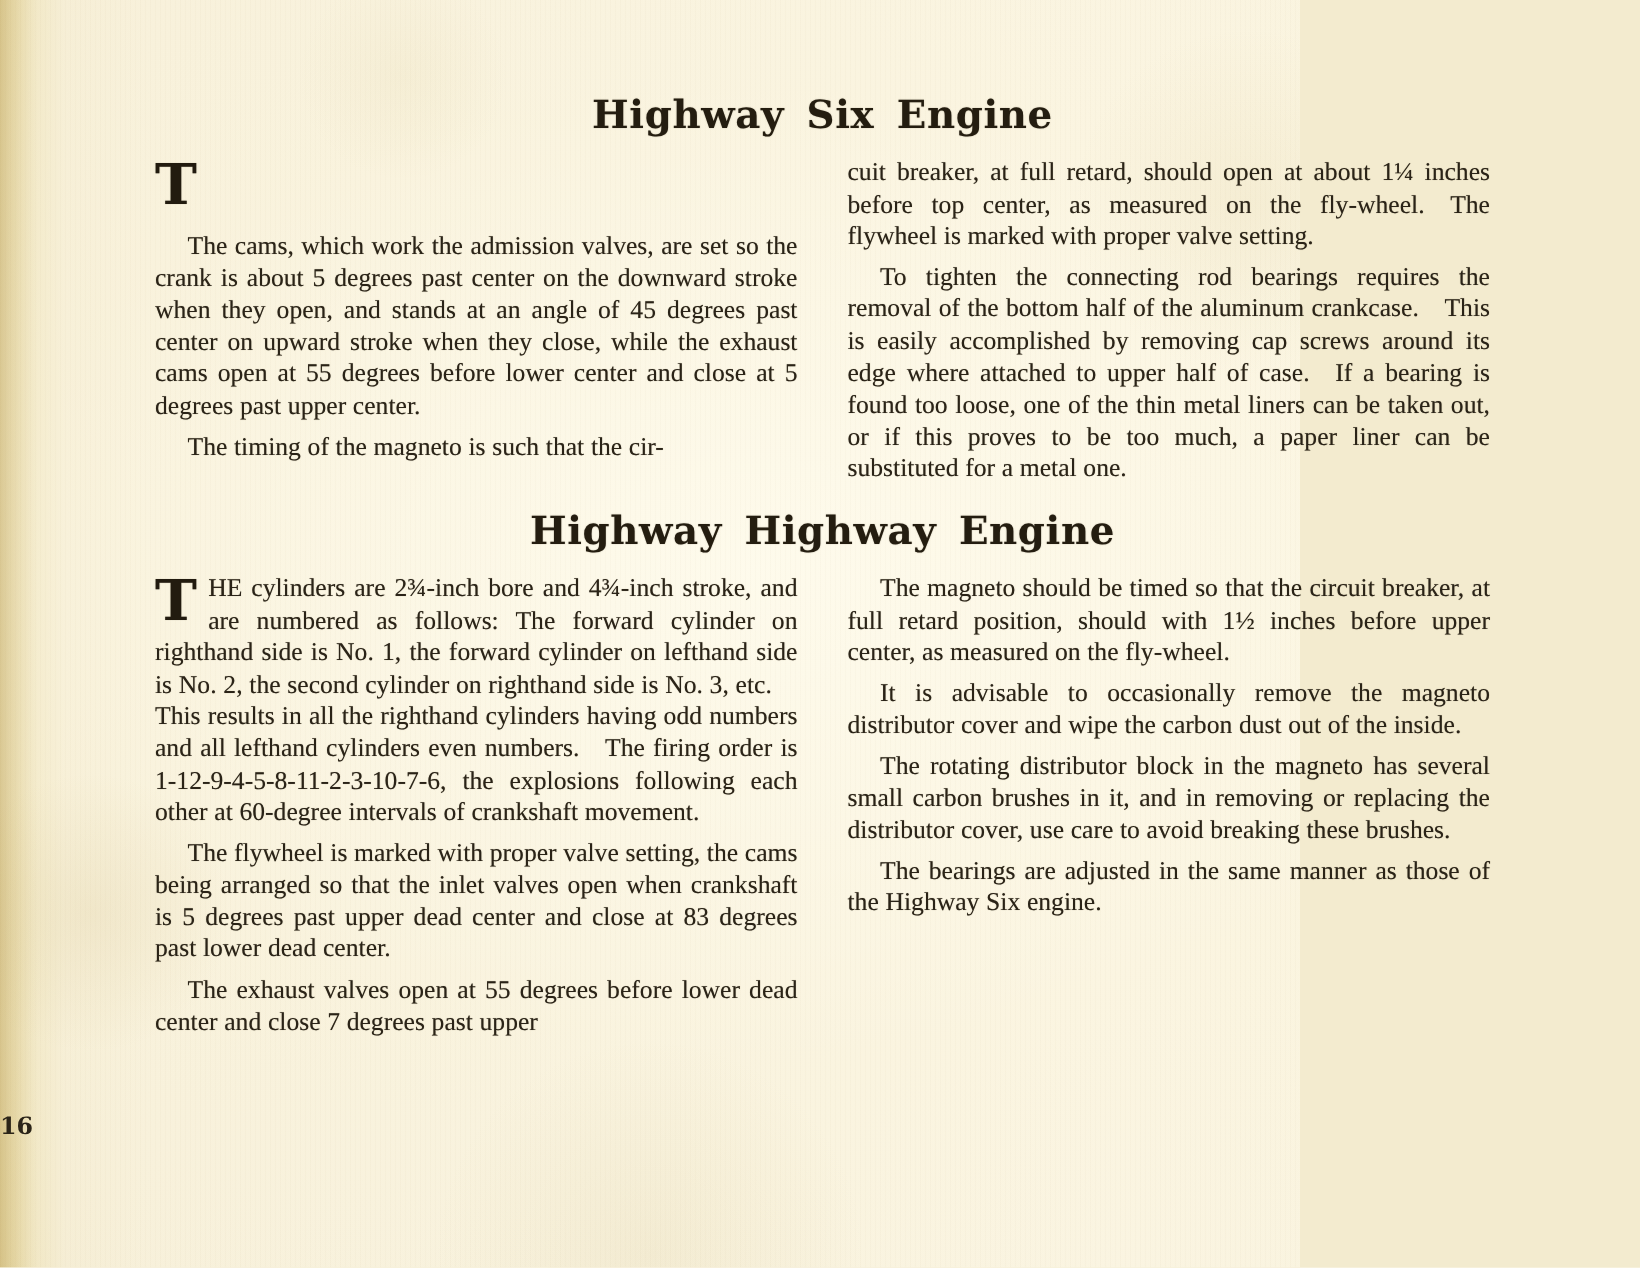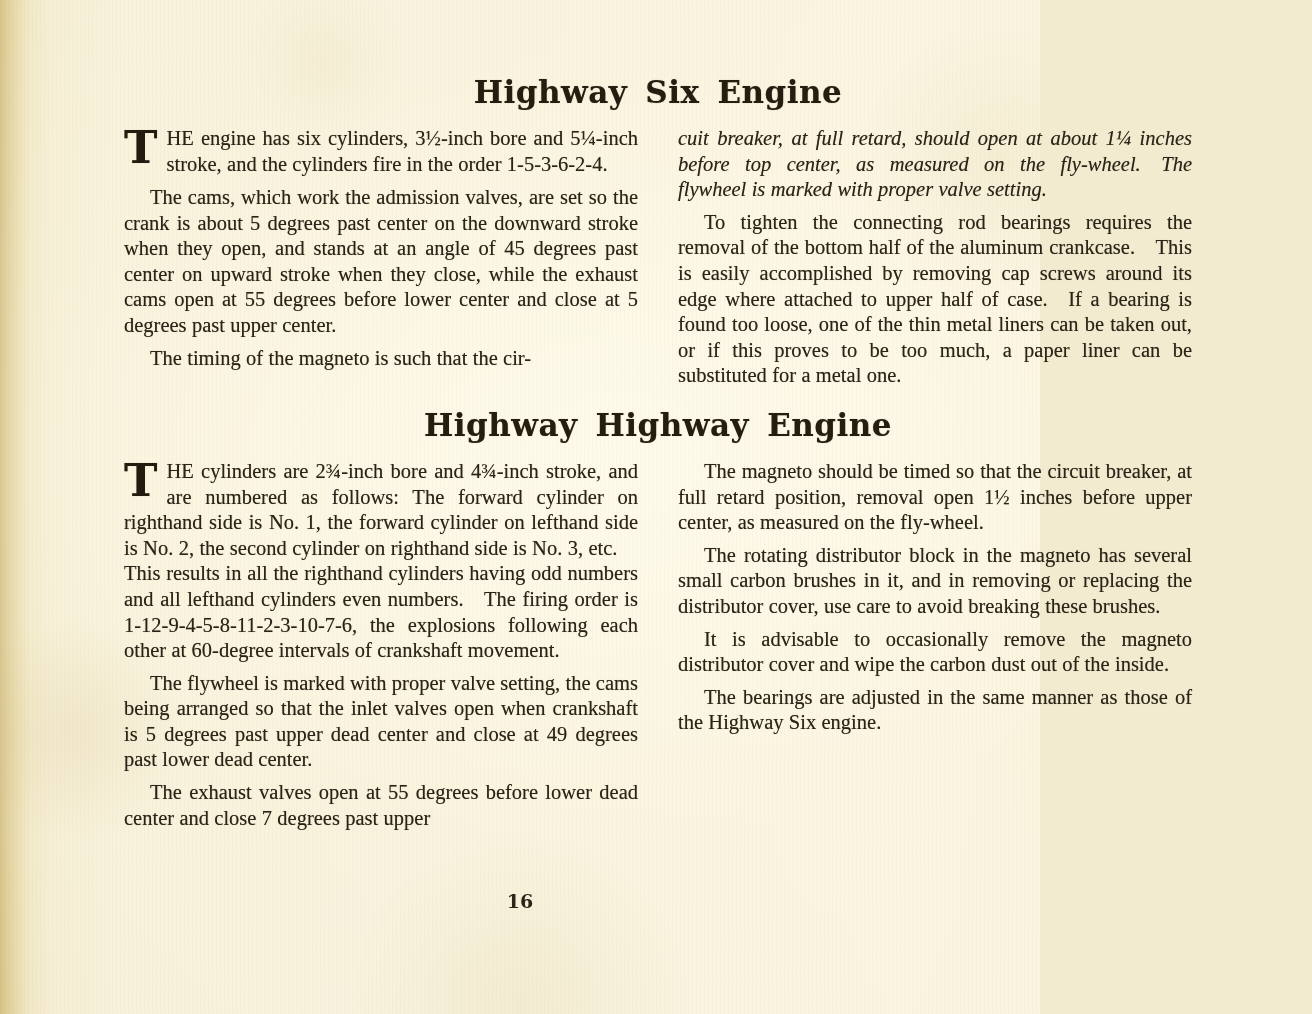--- a/index.html
+++ b/index.html
@@ -105,21 +105,21 @@
     margin: 0 0 7px 0;
     font-size: 20.5px;
     line-height: 25.6px;
     text-align: justify;
     text-indent: 26px;
     color: #2a2317;
     hyphens: none;
     word-spacing: 0.2px;
     text-shadow: 0 0 0.7px rgba(45,35,15,0.45);
   }
-  p.body.noindent { text-indent: 0; font-style: italic; }
+  p.body.noindent { text-indent: 0; }
   p.body:last-child { margin-bottom: 0; }
 
   
   p.body.dropcap {
     text-indent: 0;
     position: relative;
     min-height: 52px;
   }
   p.body.dropcap .cap {
     float: left;
@@ -132,21 +132,20 @@
   }
 
   .sec-gap-a { height: 18px; }
   .title-gap { height: 16px; }
 
   .folio {
     position: absolute;
     left: 0;
     right: 0;
     top: 890px;
-    text-align: center;
     font-family: "DejaVu Serif", "Liberation Serif", serif;
     font-weight: bold;
     font-size: 19px;
     color: #2b2418;
   }
 </style>
 </head>
 <body>
 
 <div class="page">
@@ -158,21 +157,21 @@
 
     <h1 class="section-title">
       <span class="w">Highway</span><span class="w">Six</span><span class="w">Engine</span>
     </h1>
     <div class="title-gap"></div>
 
     <div class="cols">
       <div class="col">
 
         <p class="body dropcap">
-          <span class="cap">T</span><span>HE engine has six cylinders, 3½-inch bore and 5¼-inch stroke, and the cylinders fire in the order 1-5-3-6-2-4.</span>
+          <span class="cap">T</span>
         </p>
 
         <p class="body">The cams, which work the admission valves, are set so the crank is about 5 degrees past center on the downward stroke when they open, and stands at an angle of 45 degrees past center on upward stroke when they close, while the exhaust cams open at 55 degrees before lower center and close at 5 degrees past upper center.</p>
 
         <p class="body">The timing of the magneto is such that the cir-</p>
 
       </div>
 
       <div class="col">
 
@@ -190,34 +189,34 @@
     </h1>
     <div class="title-gap"></div>
 
     <div class="cols">
       <div class="col">
 
         <p class="body dropcap">
           <span class="cap">T</span><span>HE cylinders are 2¾-inch bore and 4¾-inch stroke, and are numbered as follows: The forward cylinder on righthand side is No. 1, the forward cylinder on lefthand side is No. 2, the second cylinder on righthand side is No. 3, etc. This results in all the righthand cylinders having odd numbers and all lefthand cylinders even numbers. The firing order is 1-12-9-4-5-8-11-2-3-10-7-6, the explosions following each other at 60-degree intervals of crankshaft movement.</span>
         </p>
 
-        <p class="body">The flywheel is marked with proper valve setting, the cams being arranged so that the inlet valves open when crankshaft is 5 degrees past upper dead center and close at 49 degrees past lower dead center.</p>
+        <p class="body">The flywheel is marked with proper valve setting, the cams being arranged so that the inlet valves open when crankshaft is 5 degrees past upper dead center and close at 83 degrees past lower dead center.</p>
 
         <p class="body">The exhaust valves open at 55 degrees before lower dead center and close 7 degrees past upper</p>
 
       </div>
 
       <div class="col">
 
 
-        <p class="body">The magneto should be timed so that the circuit breaker, at full retard position, removal open 1½ inches before upper center, as measured on the fly-wheel.</p>
+        <p class="body">The magneto should be timed so that the circuit breaker, at full retard position, should with 1½ inches before upper center, as measured on the fly-wheel.</p>
+
+        <p class="body">It is advisable to occasionally remove the magneto distributor cover and wipe the carbon dust out of the inside.</p>
 
         <p class="body">The rotating distributor block in the magneto has several small carbon brushes in it, and in removing or replacing the distributor cover, use care to avoid breaking these brushes.</p>
-
-        <p class="body">It is advisable to occasionally remove the magneto distributor cover and wipe the carbon dust out of the inside.</p>
 
         <p class="body">The bearings are adjusted in the same manner as those of the Highway Six engine.</p>
 
       </div>
     </div>
 
   </div>
 
   <div class="folio">16</div>
 </div>

